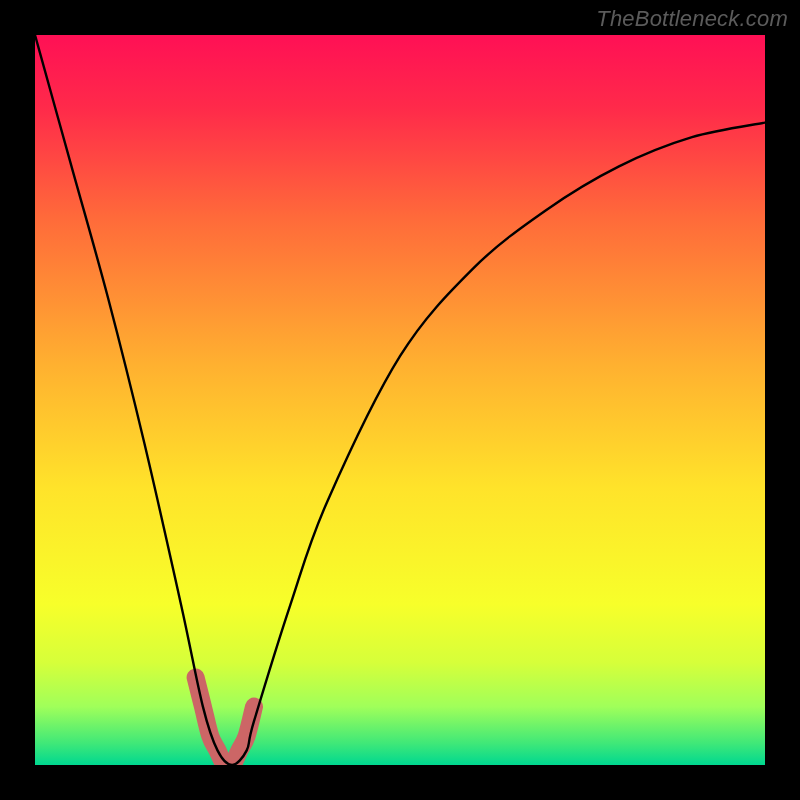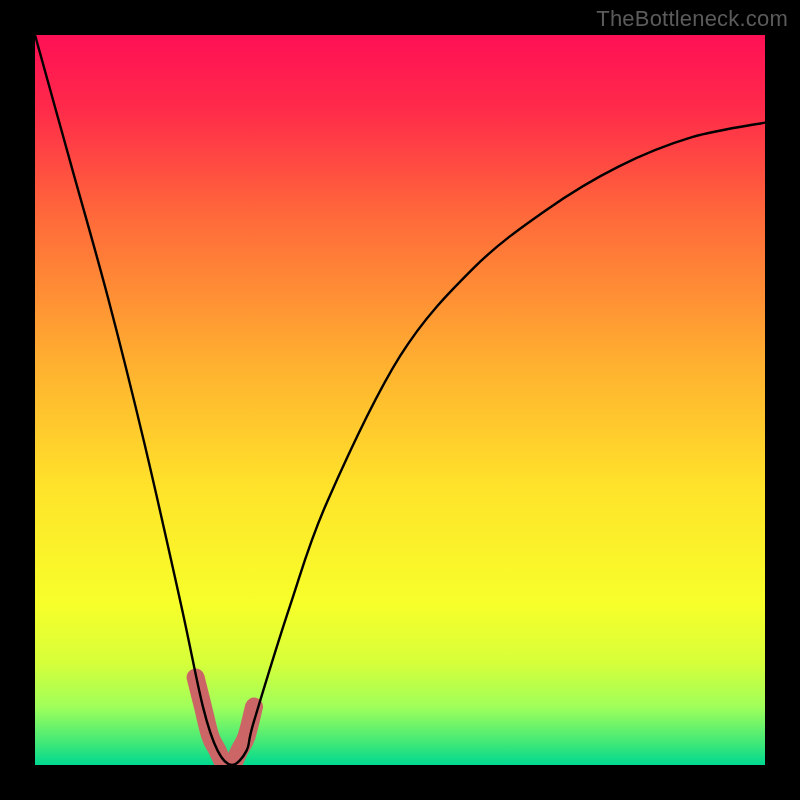--- a/index.html
+++ b/index.html
@@ -11,20 +11,21 @@
     position: relative;
     font-family: Arial, Helvetica, sans-serif;
   }
   .frame {
     position: absolute;
     top: 0;
     left: 0;
     width: 800px;
     height: 640px;
     background: #000;
+    font-style: italic;
   }
   .plot-area {
     position: absolute;
     top: 35px;
     left: 35px;
     width: 730px;
     height: 730px;
   }
   .gradient {
     position: absolute;

